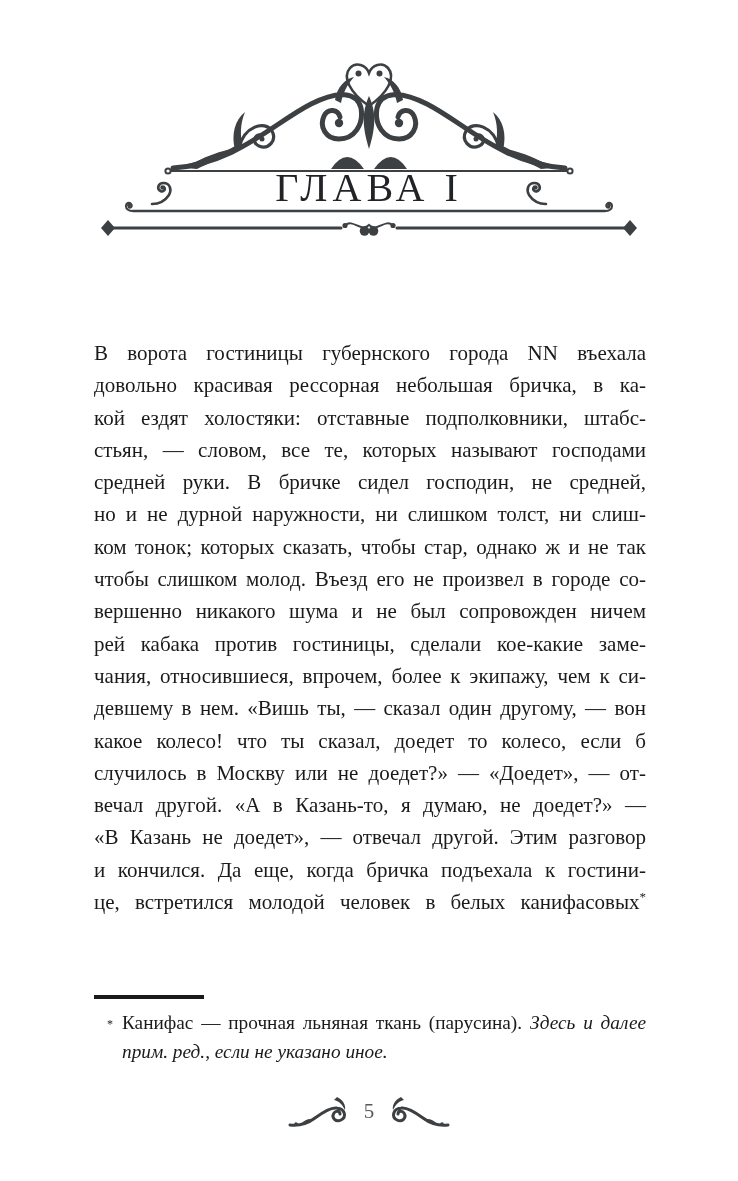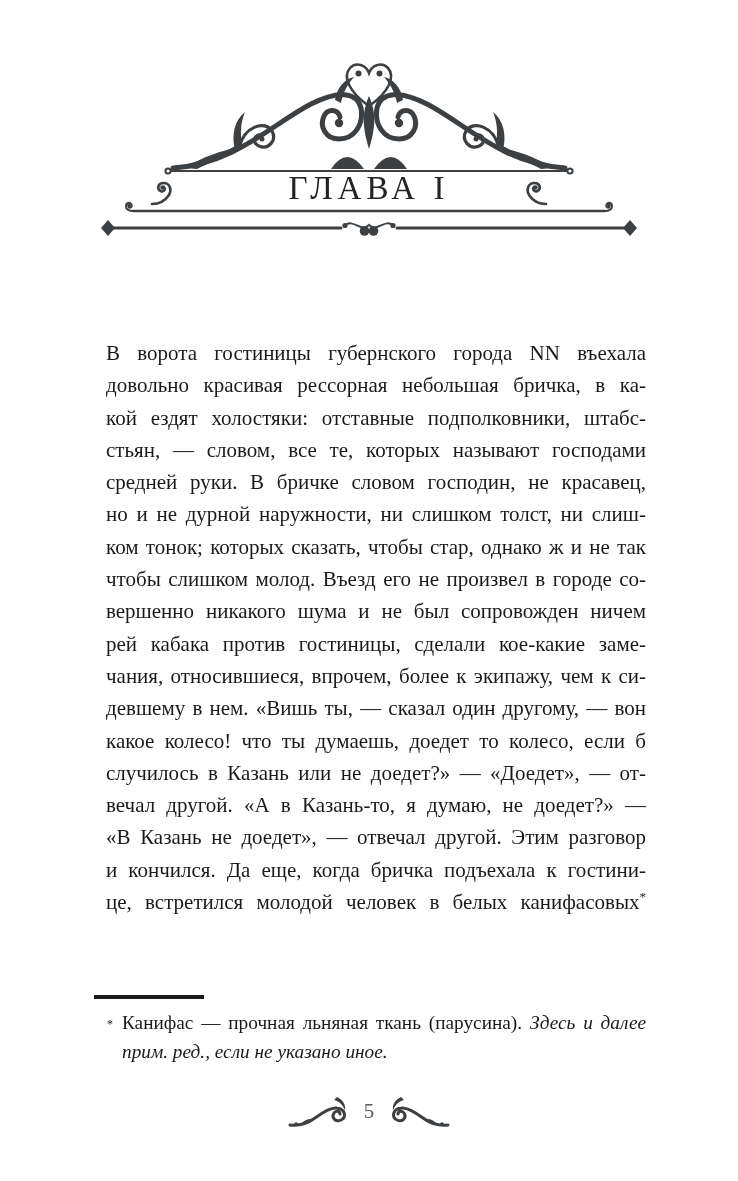--- a/index.html
+++ b/index.html
@@ -9,37 +9,37 @@
     background:#ffffff;
     font-family:"Liberation Serif", serif;
     color:#1a1a1c;
     overflow:hidden;
   }
   
   .head-orn{position:absolute;left:89px;top:60px;width:560px;height:122px;}
   
   .chapter-title{
     position:absolute;left:0;top:170px;width:738px;
-    text-align:center;font-size:33px;line-height:36px;
+    text-align:center;font-size:40px;line-height:36px;
     letter-spacing:5px;color:#222326;font-weight:400;
   }
   .title-curl{position:absolute;top:176px;width:34px;height:30px;}
   .title-curl.left{left:150px;}
   .title-curl.right{left:514px;transform:scaleX(-1);}
   
   .rules{position:absolute;left:89px;top:200px;width:560px;height:45px;}
   
   .body-text{
     position:absolute;left:94px;top:337px;width:552px;
     font-size:21px;
   }
   .line{
     height:32.3px;line-height:32.3px;
     white-space:nowrap;
-    text-align:justify;text-align-last:justify;margin-left:12px;
+    text-align:justify;text-align-last:justify;
   }
   .fnref{font-size:13px;line-height:0;}
   
   .footnote{position:absolute;left:94px;top:995px;width:552px;}
   .fn-rule{width:110px;height:4px;background:#1a1a1c;}
   .fn-line{
     position:relative;padding-left:28px;
     font-size:19.3px;line-height:29px;
   }
   .fn-line.first{margin-top:9px;text-align:justify;text-align-last:justify;white-space:nowrap;}
@@ -122,30 +122,30 @@
       <circle cx="275.5" cy="31" r="4.8"></circle>
       <circle cx="284.5" cy="31" r="4.8"></circle>
     </g>
   </svg>
 
   <div class="body-text">
       <div class="line">В ворота гостиницы губернского города NN въехала</div>
       <div class="line">довольно красивая рессорная небольшая бричка, в ка-</div>
       <div class="line">кой ездят холостяки: отставные подполковники, штабс-</div>
       <div class="line">стьян, — словом, все те, которых называют господами</div>
-      <div class="line">средней руки. В бричке словом господин, не красавец,</div>
+      <div class="line">средней руки. В бричке сидел господин, не средней,</div>
       <div class="line">но и не дурной наружности, ни слишком толст, ни слиш-</div>
       <div class="line">ком тонок; которых сказать, чтобы стар, однако ж и не так</div>
       <div class="line">чтобы слишком молод. Въезд его не произвел в городе со-</div>
       <div class="line">вершенно никакого шума и не был сопровожден ничем</div>
       <div class="line">рей кабака против гостиницы, сделали кое-какие заме-</div>
       <div class="line">чания, относившиеся, впрочем, более к экипажу, чем к си-</div>
       <div class="line">девшему в нем. «Вишь ты, — сказал один другому, — вон</div>
-      <div class="line">какое колесо! что ты думаешь, доедет то колесо, если б</div>
-      <div class="line">случилось в Казань или не доедет?» — «Доедет», — от-</div>
+      <div class="line">какое колесо! что ты сказал, доедет то колесо, если б</div>
+      <div class="line">случилось в Москву или не доедет?» — «Доедет», — от-</div>
       <div class="line">вечал другой. «А в Казань-то, я думаю, не доедет?» —</div>
       <div class="line">«В Казань не доедет», — отвечал другой. Этим разговор</div>
       <div class="line">и кончился. Да еще, когда бричка подъехала к гостини-</div>
       <div class="line">це, встретился молодой человек в белых канифасовых<sup class="fnref">*</sup></div>
     </div>
 
   <div class="footnote">
     <div class="fn-rule"></div>
     <div class="fn-line first">
       <span class="fn-marker">*</span><span>Канифас — прочная льняная ткань (парусина). </span><span class="it">Здесь и далее</span>

